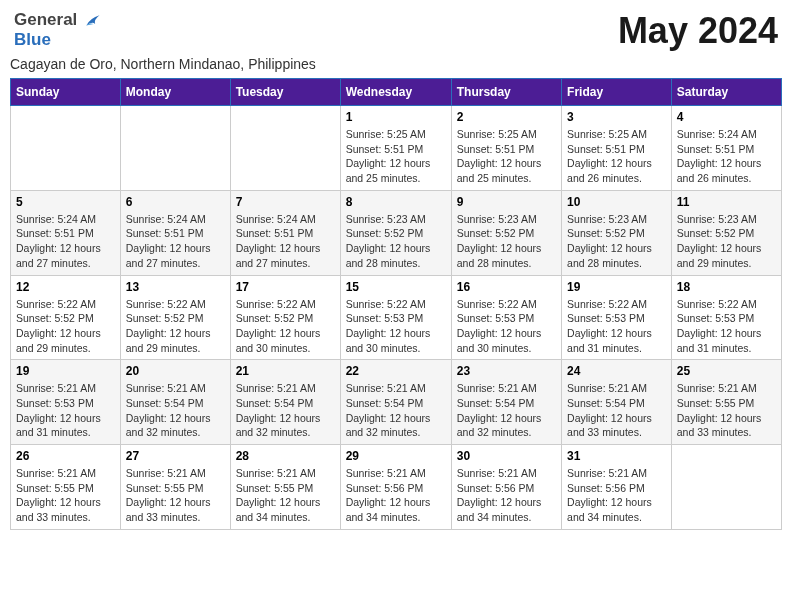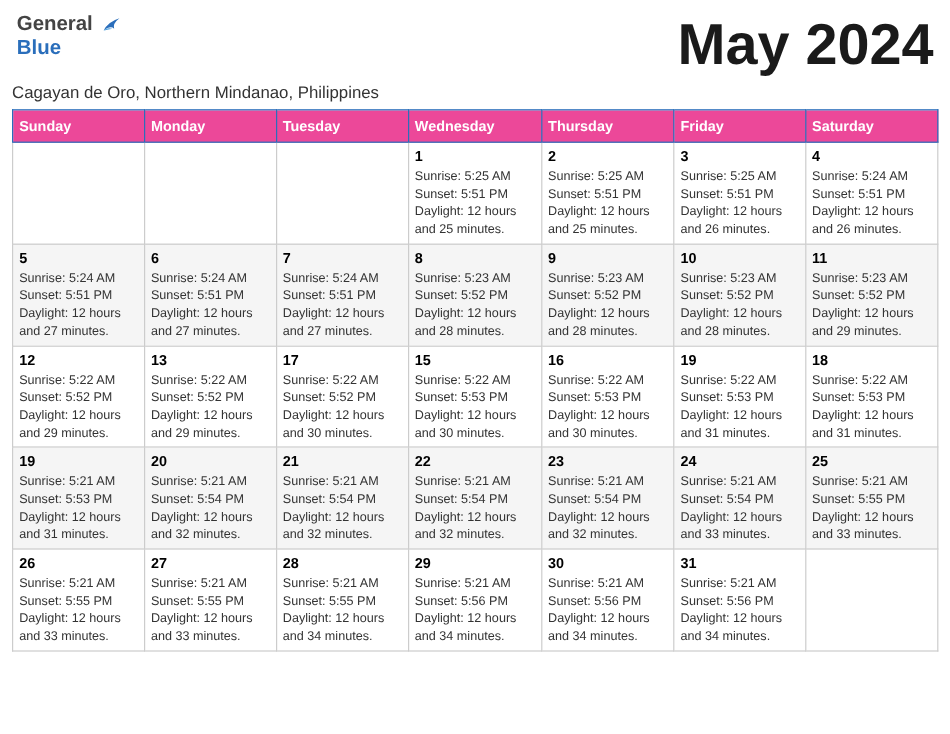--- a/index.html
+++ b/index.html
@@ -16,39 +16,39 @@
       align-items: flex-start;
       margin-bottom: 4px;
       padding: 0 4px;
     }
     .logo {
       display: flex;
       flex-direction: column;
       align-items: flex-start;
     }
     .month-title {
-      font-size: 48px;
+      font-size: 36px;
       font-weight: bold;
       color: #1a1a1a;
       text-align: right;
       margin-left: 12px;
     }
     .subtitle {
       font-size: 14px;
       color: #333;
       margin-bottom: 6px;
       font-weight: normal;
     }
     .calendar {
       width: 100%;
       border-collapse: collapse;
       font-size: 11px;
     }
     .calendar th {
-      background-color: #ec4899;
+      background-color: #4c1d95;
       color: #fff;
       text-align: left;
       padding: 6px 5px;
       font-size: 12px;
       border: 1px solid #2a6ebb;
     }
     .calendar td {
       border: 1px solid #ccc;
       vertical-align: top;
       padding: 4px 5px;

